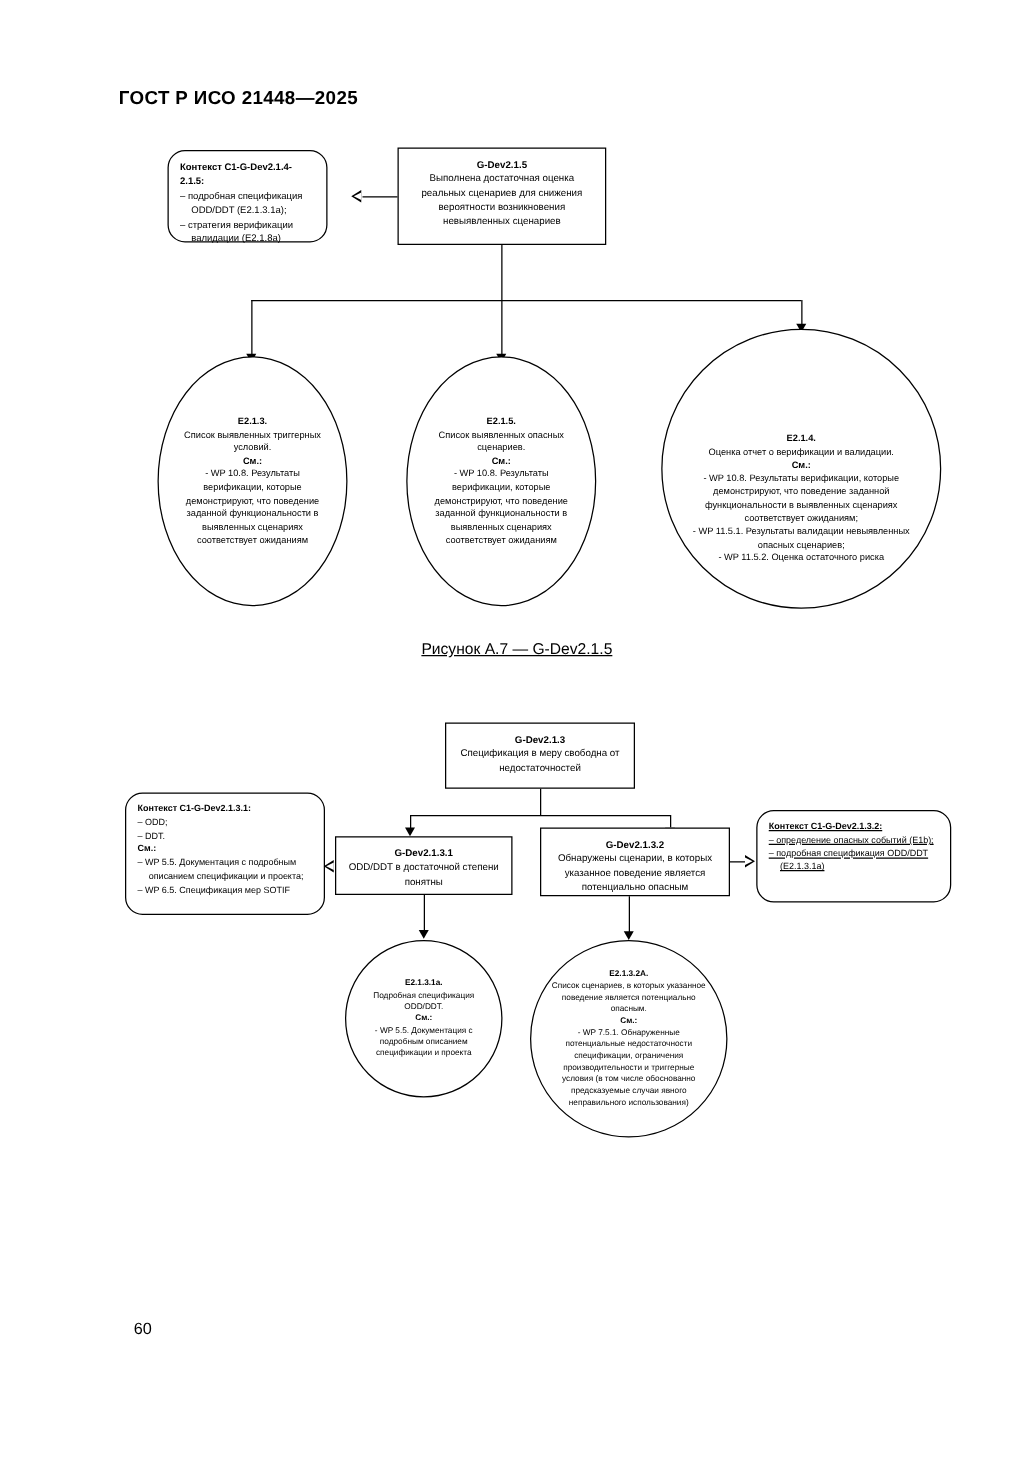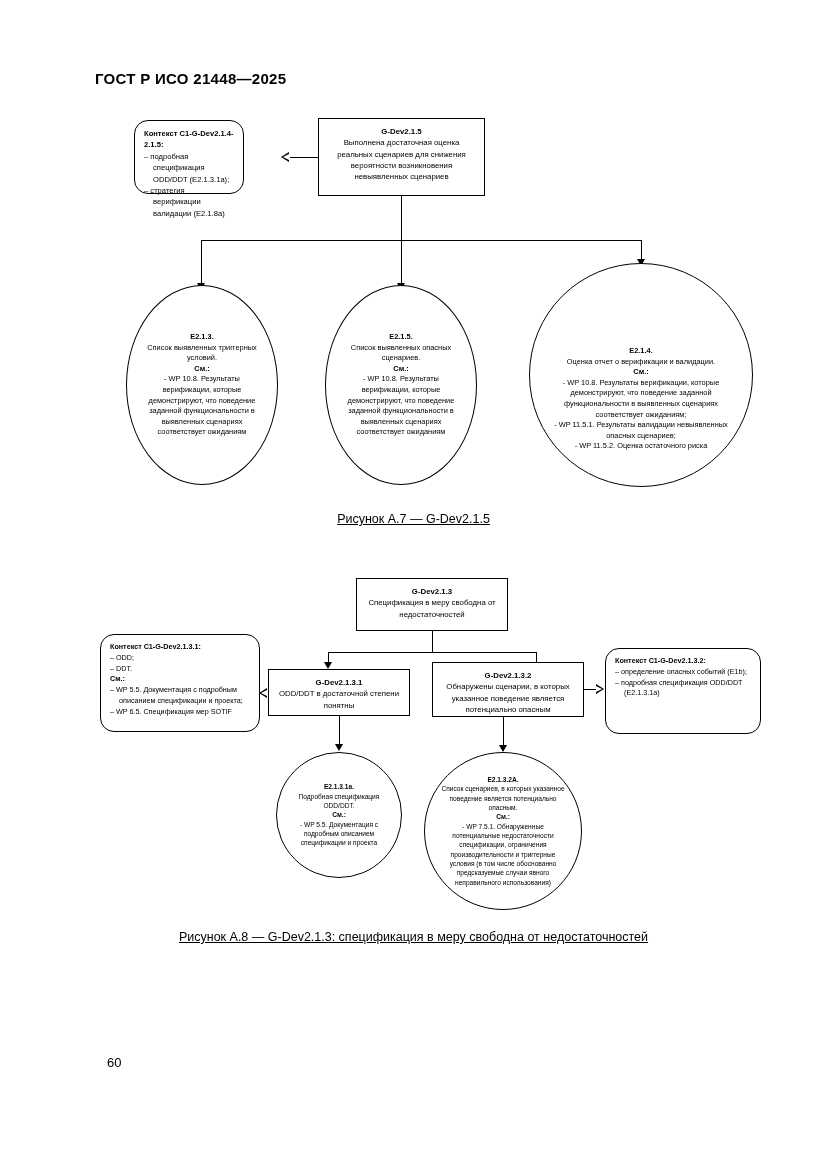--- a/index.html
+++ b/index.html
@@ -137,21 +137,21 @@
     border-left: 6px solid #fff;
   }
 </style>
 </head>
 <body>
 
 <div class="page">
 
   <div class="doc-header">ГОСТ Р ИСО 21448—2025</div>
 
-  <div class="node rounded-node" style="left:134px; top:120px; width:110px; height:74px;">
+  <div class="node rounded-node" style="left:134px; top:120px; width:128px; height:74px;">
     <span class="ctx-line node-title">Контекст C1-G-Dev2.1.4-2.1.5:</span>
     <span class="ctx-hang">–  подробная спецификация ODD/DDT (E2.1.3.1a);</span>
     <span class="ctx-hang">–  стратегия верификации валидации (E2.1.8a)</span>
   </div>
 
   <div class="node rect-node" style="left:318px; top:118px; width:167px; height:78px;">
     <span class="goal-id node-title">G-Dev2.1.5</span>
     <span>Выполнена достаточная оценка реальных сценариев для снижения вероятности возникновения невыявленных сценариев</span>
   </div>
 
@@ -234,21 +234,21 @@
     <span class="ctx-hang">–  WP 5.5. Документация с подробным описанием спецификации и проекта;</span>
     <span class="ctx-hang">–  WP 6.5. Спецификация мер SOTIF</span>
   </div>
 
   <div class="ln-h" style="left:272px; top:693px; width:-0px;"></div>
   <div class="ln-h" style="left:270px; top:693px; width:0px;"></div>
   <div class="ln-h" style="left:269px; top:693px; width:0px;"></div>
   <div class="ln-h" style="left:268px; top:693px; width:0px;"></div>
   <div class="arrow-left-hollow" style="left:259px; top:688px;"></div>
 
-  <div class="node rounded-node" style="left:605px; top:648px; width:156px; height:86px; font-size:7.2px;">
+  <div class="node rounded-node" style="left:605px; top:648px; width:156px; height:74px; font-size:7.2px;text-decoration:underline;">
     <span class="ctx-line node-title">Контекст C1-G-Dev2.1.3.2:</span>
     <span class="ctx-hang">–  определение опасных событий (E1b);</span>
     <span class="ctx-hang">–  подробная спецификация ODD/DDT (E2.1.3.1a)</span>
   </div>
 
   <div class="ln-h" style="left:584px; top:689px; width:12px;"></div>
   <div class="arrow-right-hollow" style="left:596px; top:684px;"></div>
 
   <div class="ln-v" style="left:339px; top:716px; height:30px;"></div>
   <div class="arrow-down" style="left:335px; top:744px;"></div>
@@ -267,17 +267,16 @@
 
   <div class="node circle-node" style="left:424px; top:752px; width:158px; height:158px;">
     <div class="circle-inner" style="font-size:6.6px; padding:0 9%;">
       <span class="node-title">E2.1.3.2A.</span><br>
       <span>Список сценариев, в которых указанное поведение является потенциально опасным.</span><br>
       <span class="node-title">См.:</span><br>
       <span>- WP 7.5.1. Обнаруженные потенциальные недостаточности спецификации, ограничения производительности и триггерные условия (в том числе обоснованно предсказуемые случаи явного неправильного использования)</span>
     </div>
   </div>
 
-  <div class="fig-caption" id="cap-a8">Рисунок А.8 — G-Dev2.1.3: спецификация в меру свободна от недостаточностей</div>
 
   <div class="page-number">60</div>
 
 </div>
 
 </body></html>

